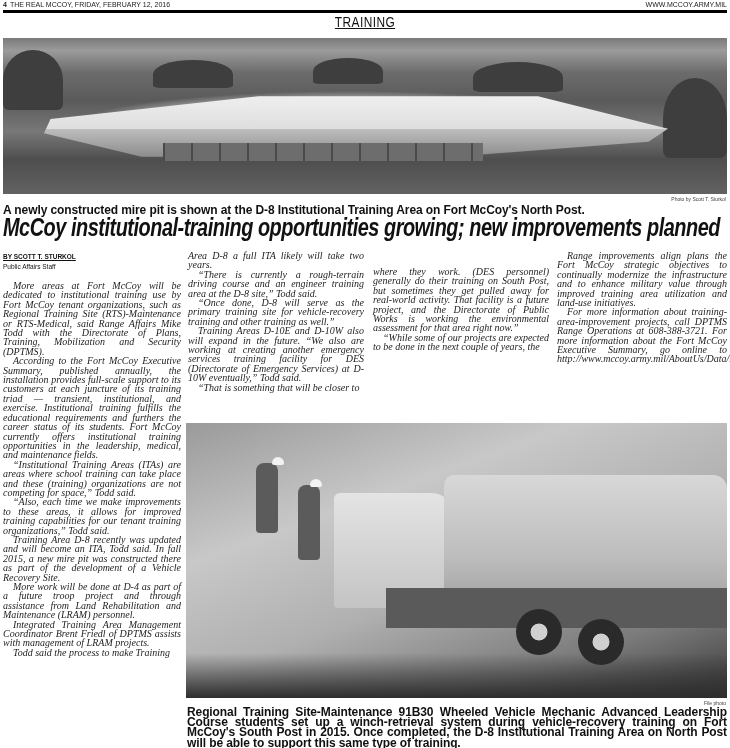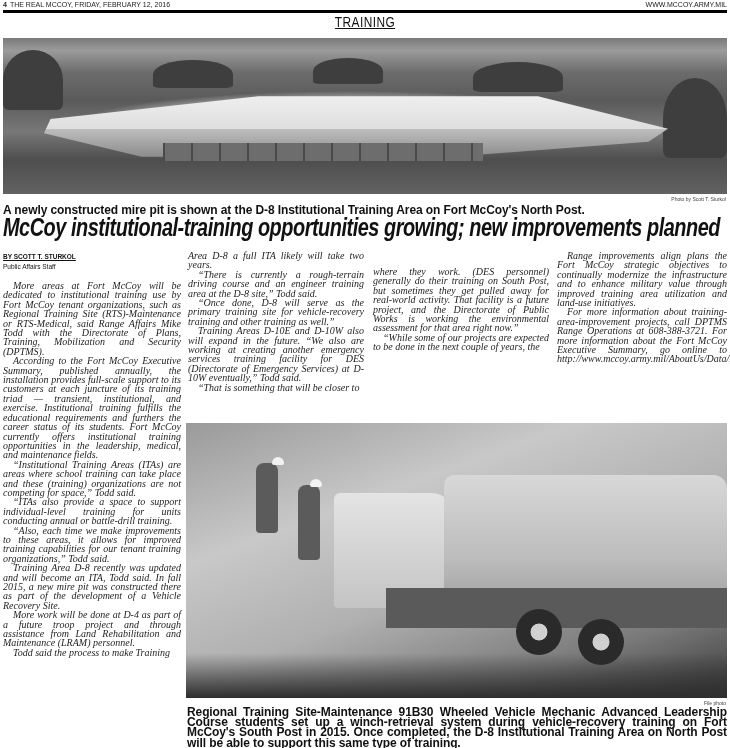--- a/index.html
+++ b/index.html
@@ -95,24 +95,24 @@
 <div class="caption caption-top">A newly constructed mire pit is shown at the D-8 Institutional Training Area on Fort McCoy's North Post.</div>
 
 <div class="headline">McCoy institutional-training opportunities growing; new improvements planned</div>
 <div class="byline">BY SCOTT T. STURKOL</div>
 <div class="byline-role">Public Affairs Staff</div>
 
 <div class="col col1">
   <p>More areas at Fort McCoy will be dedicated to institutional training use by Fort McCoy tenant organizations, such as Regional Training Site (RTS)-Maintenance or RTS-Medical, said Range Affairs Mike Todd with the Directorate of Plans, Training, Mobilization and Security (DPTMS).</p>
   <p>According to the Fort McCoy Executive Summary, published annually, the installation provides full-scale support to its customers at each juncture of its training triad — transient, institutional, and exercise. Institutional training fulfills the educational requirements and furthers the career status of its students. Fort McCoy currently offers institutional training opportunities in the leadership, medical, and maintenance fields.</p>
   <p>“Institutional Training Areas (ITAs) are areas where school training can take place and these (training) organizations are not competing for space,” Todd said.</p>
-  <p>“ITAs also provide a space to support individual-level training for units conducting annual or battle-drill training.</p>
   <p>“Also, each time we make improvements to these areas, it allows for improved training capabilities for our tenant training organizations,” Todd said.</p>
   <p>Training Area D-8 recently was updated and will become an ITA, Todd said. In fall 2015, a new mire pit was constructed there as part of the development of a Vehicle Recovery Site.</p>
   <p>More work will be done at D-4 as part of a future troop project and through assistance from Land Rehabilitation and Maintenance (LRAM) personnel.</p>
+  <p>Integrated Training Area Management Coordinator Brent Friedl of DPTMS assists with management of LRAM projects.</p>
   <p>Todd said the process to make Training</p>
 </div>
 
 <div class="col col2">
   <p class="noindent">Area D-8 a full ITA likely will take two years.</p>
   <p>“There is currently a rough-terrain driving course and an engineer training area at the D-8 site,” Todd said.</p>
   <p>“Once done, D-8 will serve as the primary training site for vehicle-recovery training and other training as well.”</p>
   <p>Training Areas D-10E and D-10W also will expand in the future. “We also are working at creating another emergency services training facility for DES (Directorate of Emergency Services) at D-10W eventually,” Todd said.</p>
   <p>“That is something that will be closer to</p>
 </div>

